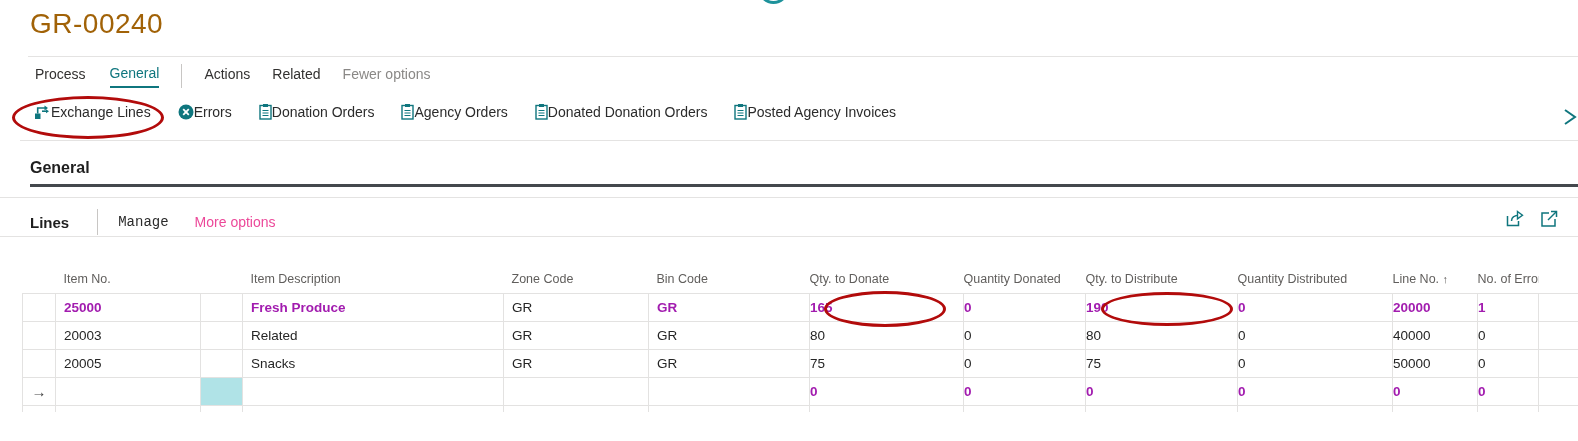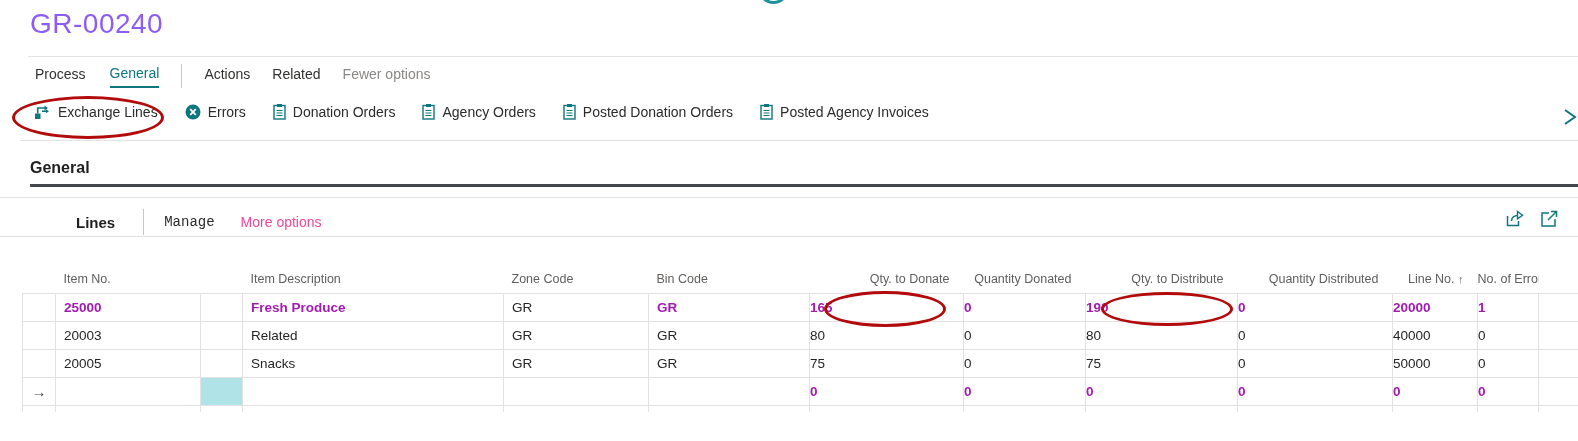--- a/index.html
+++ b/index.html
@@ -5,58 +5,58 @@
   * { margin:0; padding:0; box-sizing:border-box; }
   html,body { background:#fff; }
   .page {
     position:relative; width:1578px; height:441px; overflow:hidden;
     font-family:"Liberation Sans", sans-serif; background:#fff; color:#252525;
   }
   .abs { position:absolute; }
   .hr { position:absolute; height:1px; background:#e4e3e2; }
 
   
-  .page-title { left:30px; top:8px; font-size:28px; font-weight:300; color:#8b5cf6; letter-spacing:0.5px; }
+  .page-title { left:30px; top:8px; font-size:28px; font-weight:300; color:#a16207; letter-spacing:0.5px; }
 
   
   .top-arc { left:758px; top:-27px; width:31px; height:31px; border-radius:50%; border:3px solid #1d929b; background:#fff; }
 
   
   .tabs { left:35px; top:64px; display:flex; align-items:center; font-size:14px; color:#323130; }
   .tab { cursor:pointer; padding-bottom:5px; }
   .tab.active { color:#0f767e; border-bottom:2px solid #0f767e; }
   .tab.dim { color:#8a8886; }
   .tab-divider { width:1px; height:24px; background:#c8c6c4; margin:0 22px; }
   .mr24 { margin-right:24px; }
   .mr22 { margin-right:22px; }
 
   
   .toolbar { left:34px; top:104px; display:flex; align-items:center; gap:27px; font-size:14px; color:#2b2b2b; }
-  .tb-item { display:flex; gap:7px; cursor:pointer; white-space:nowrap; }
+  .tb-item { display:flex; cursor:pointer; white-space:nowrap; }
   .tb-item svg { display:block; }
   .overflow-chevron { left:1561px; top:106px; color:#0f767e; }
 
   
   .general-title { left:30px; top:159px; font-size:16px; font-weight:600; color:#1f1f1f; }
   .general-rule { left:30px; top:184px; right:0; height:3px; background:#44484d; position:absolute; }
-  .lines-bar { left:30px; top:209px; display:flex; align-items:center; font-size:14px;margin-left:46px; }
+  .lines-bar { left:30px; top:209px; display:flex; align-items:center; font-size:14px; }
   .lines-title { font-size:15px; font-weight:700; color:#1f1f1f; }
   .lines-divider { width:1px; height:26px; background:#c8c6c4; margin:0 20px 0 28px; }
   .lines-manage { color:#2b2b2b; margin-right:26px; cursor:pointer;font-family:Liberation Mono, monospace; }
   .lines-more { color:#ec4899; cursor:pointer; }
   .lines-icons { left:1504px; top:209px; display:flex; gap:14px; }
   .lines-icons svg { display:block; cursor:pointer; }
 
   
   table.grid { position:absolute; left:22px; top:265px; width:1556px; border-collapse:collapse; table-layout:fixed; }
   .grid th {
     font-size:12.5px; font-weight:400; color:#605e5c; height:28px;
     text-align:left; padding:0 0 0 8px; white-space:nowrap; overflow:hidden;
   }
-  .grid th.num { text-align:right; padding:0 14px 0 0;margin-top:33px; }
+  .grid th.num { text-align:left; padding:0 14px 0 0;margin-top:33px; }
   .grid td {
     font-size:13.5px; height:28px; border:1px solid #e3e2e1;
     padding:0 0 0 8px; white-space:nowrap; overflow:hidden; background:#fff;
   }
   .grid td.num { text-align:left; padding:0 14px 0 0; }
   .grid td.red { color:#a21caf; font-weight:700; }
   .grid td.selcell { text-align:center; padding:0; color:#444; font-size:15px; }
   .grid td.teal-sel { background:#b0e3e7; }
   .grid tr.stub td { height:7px; border-bottom:none; }
   .sort-arrow { font-size:11px; color:#605e5c; }
@@ -129,21 +129,21 @@
       <span>Agency Orders</span>
     </div>
     <div class="tb-item">
       <span>
         <svg width="13" height="16" viewBox="0 0 13 16">
           <rect x="1" y="1.5" width="11" height="13.5" fill="none" stroke="#0f767e" stroke-width="1.4"></rect>
           <rect x="4" y="0" width="5" height="3" fill="#0f767e"></rect>
           <path d="M3.5 6.5 H9.5 M3.5 9 H9.5 M3.5 11.5 H9.5" stroke="#0f767e" stroke-width="1.2"></path>
         </svg>
       </span>
-      <span>Posted Donation Orders</span>
+      <span>Donated Donation Orders</span>
     </div>
     <div class="tb-item">
       <span>
         <svg width="13" height="16" viewBox="0 0 13 16">
           <rect x="1" y="1.5" width="11" height="13.5" fill="none" stroke="#0f767e" stroke-width="1.4"></rect>
           <rect x="4" y="0" width="5" height="3" fill="#0f767e"></rect>
           <path d="M3.5 6.5 H9.5 M3.5 9 H9.5 M3.5 11.5 H9.5" stroke="#0f767e" stroke-width="1.2"></path>
         </svg>
       </span>
       <span>Posted Agency Invoices</span>

